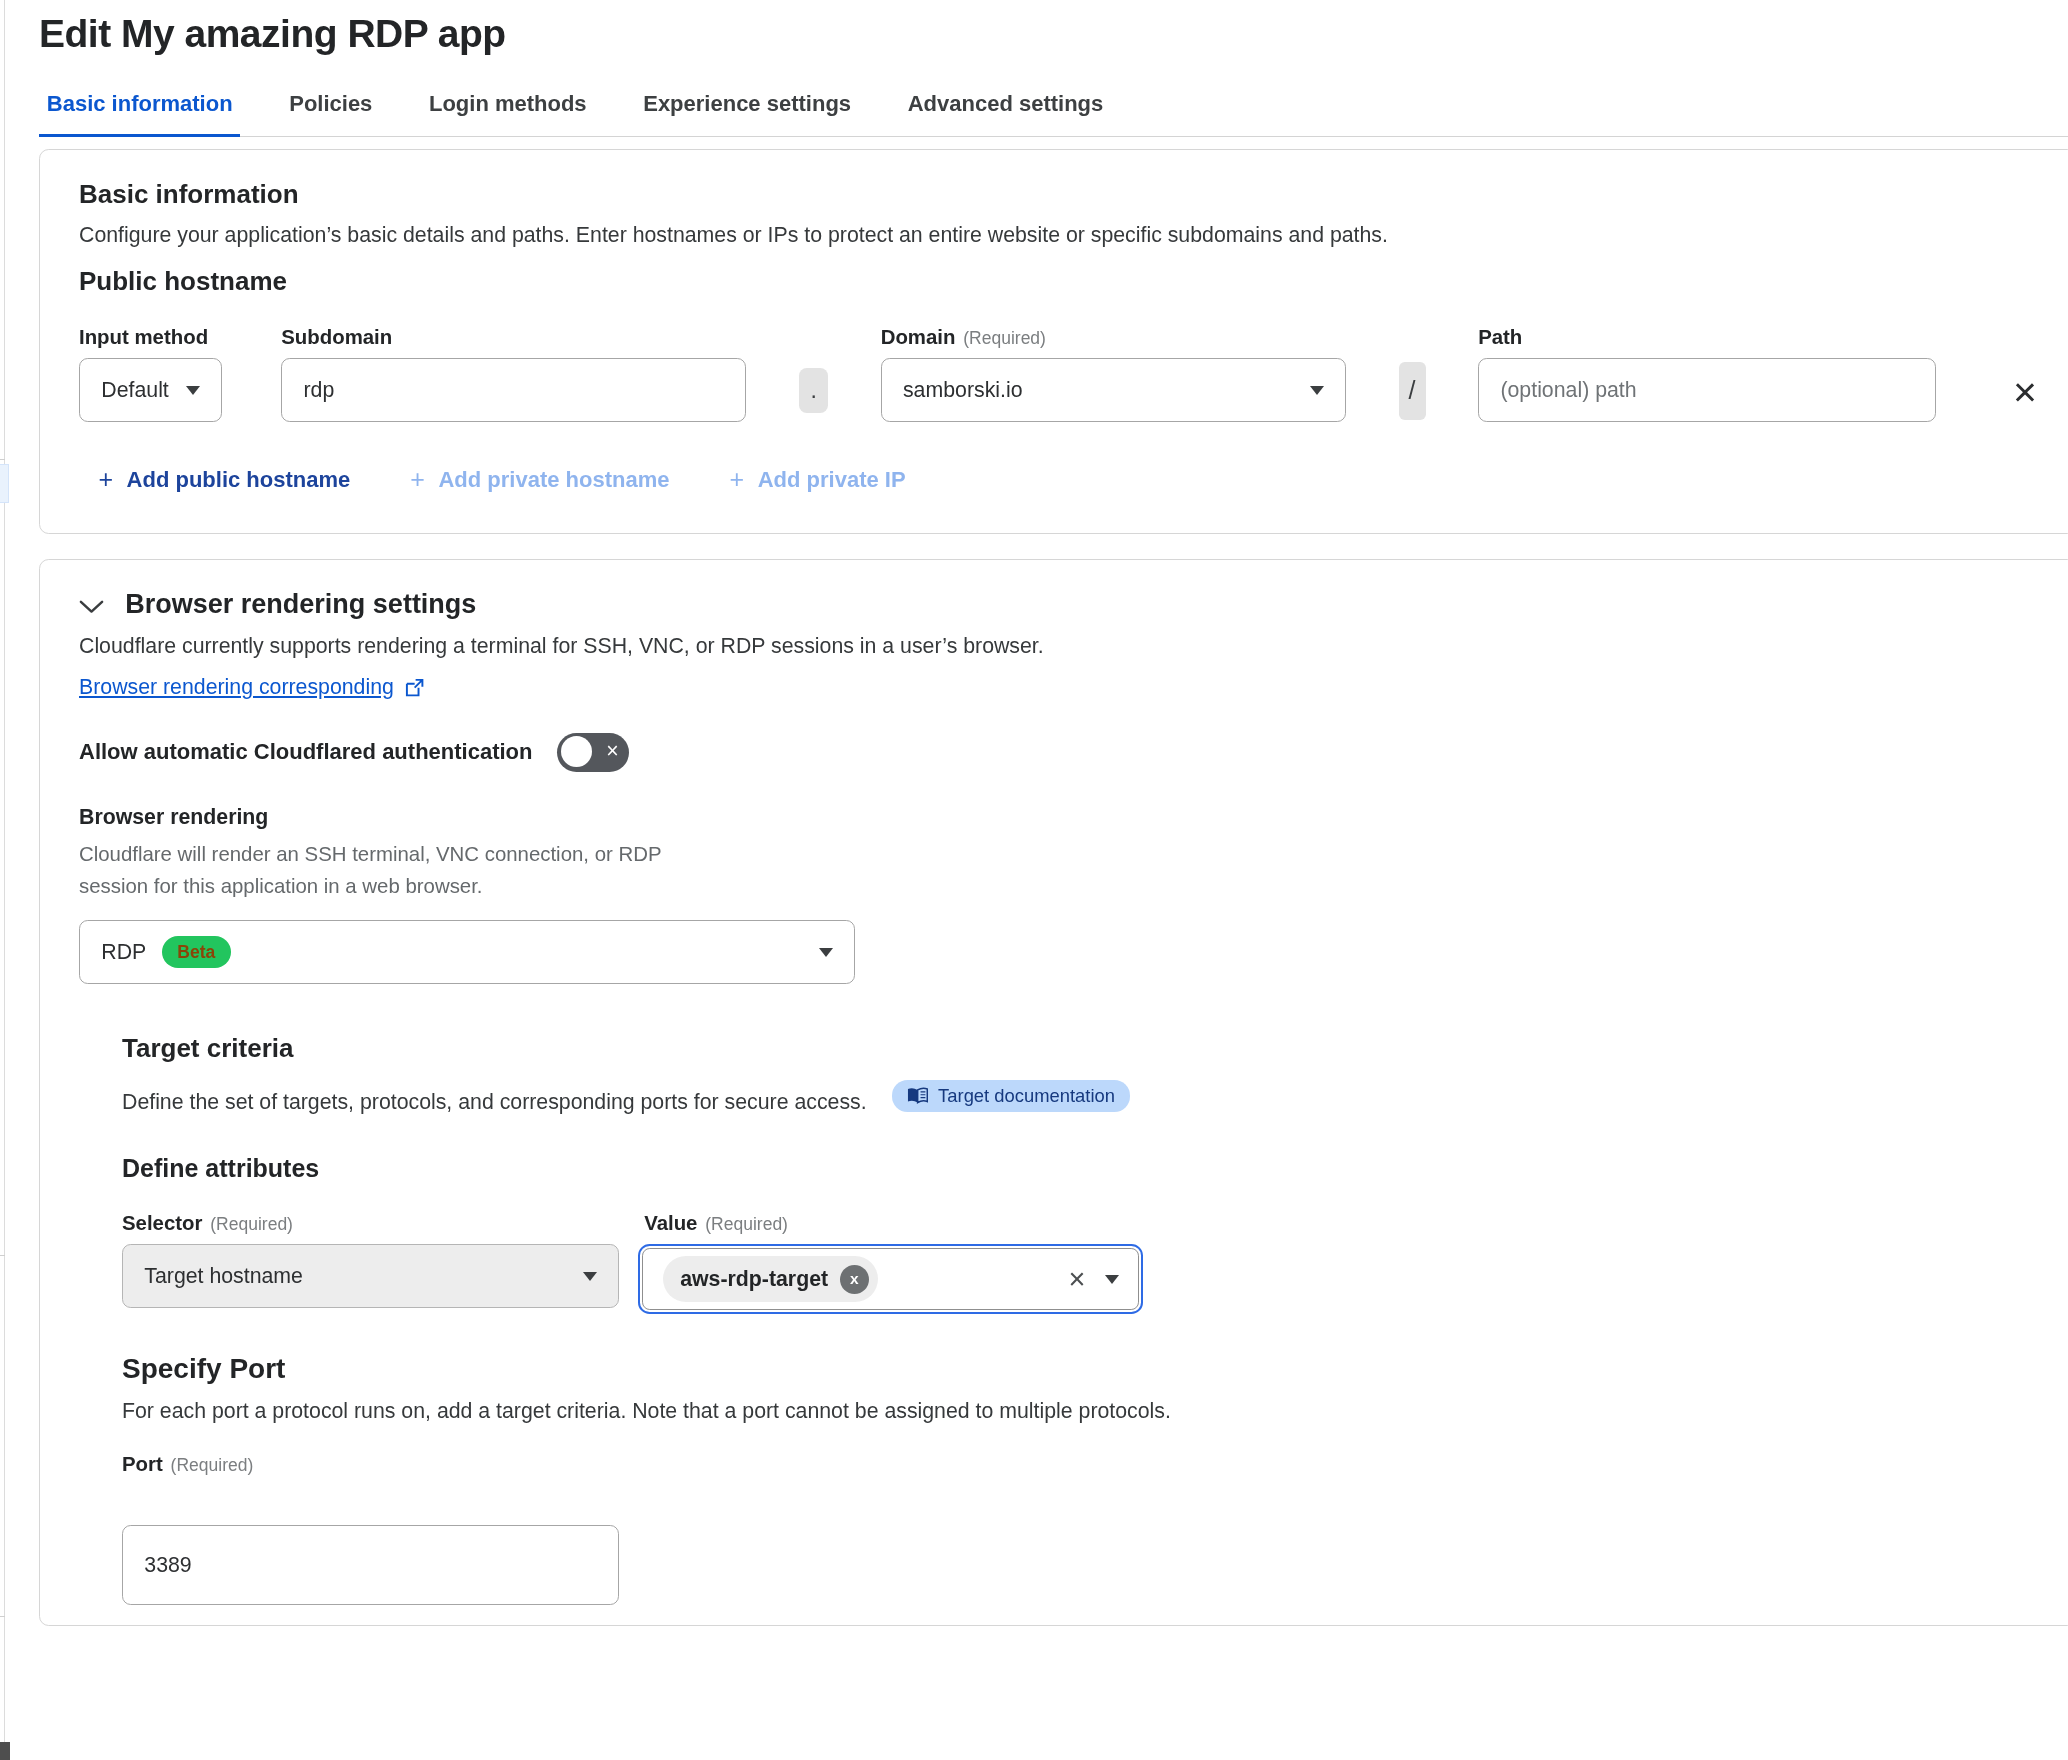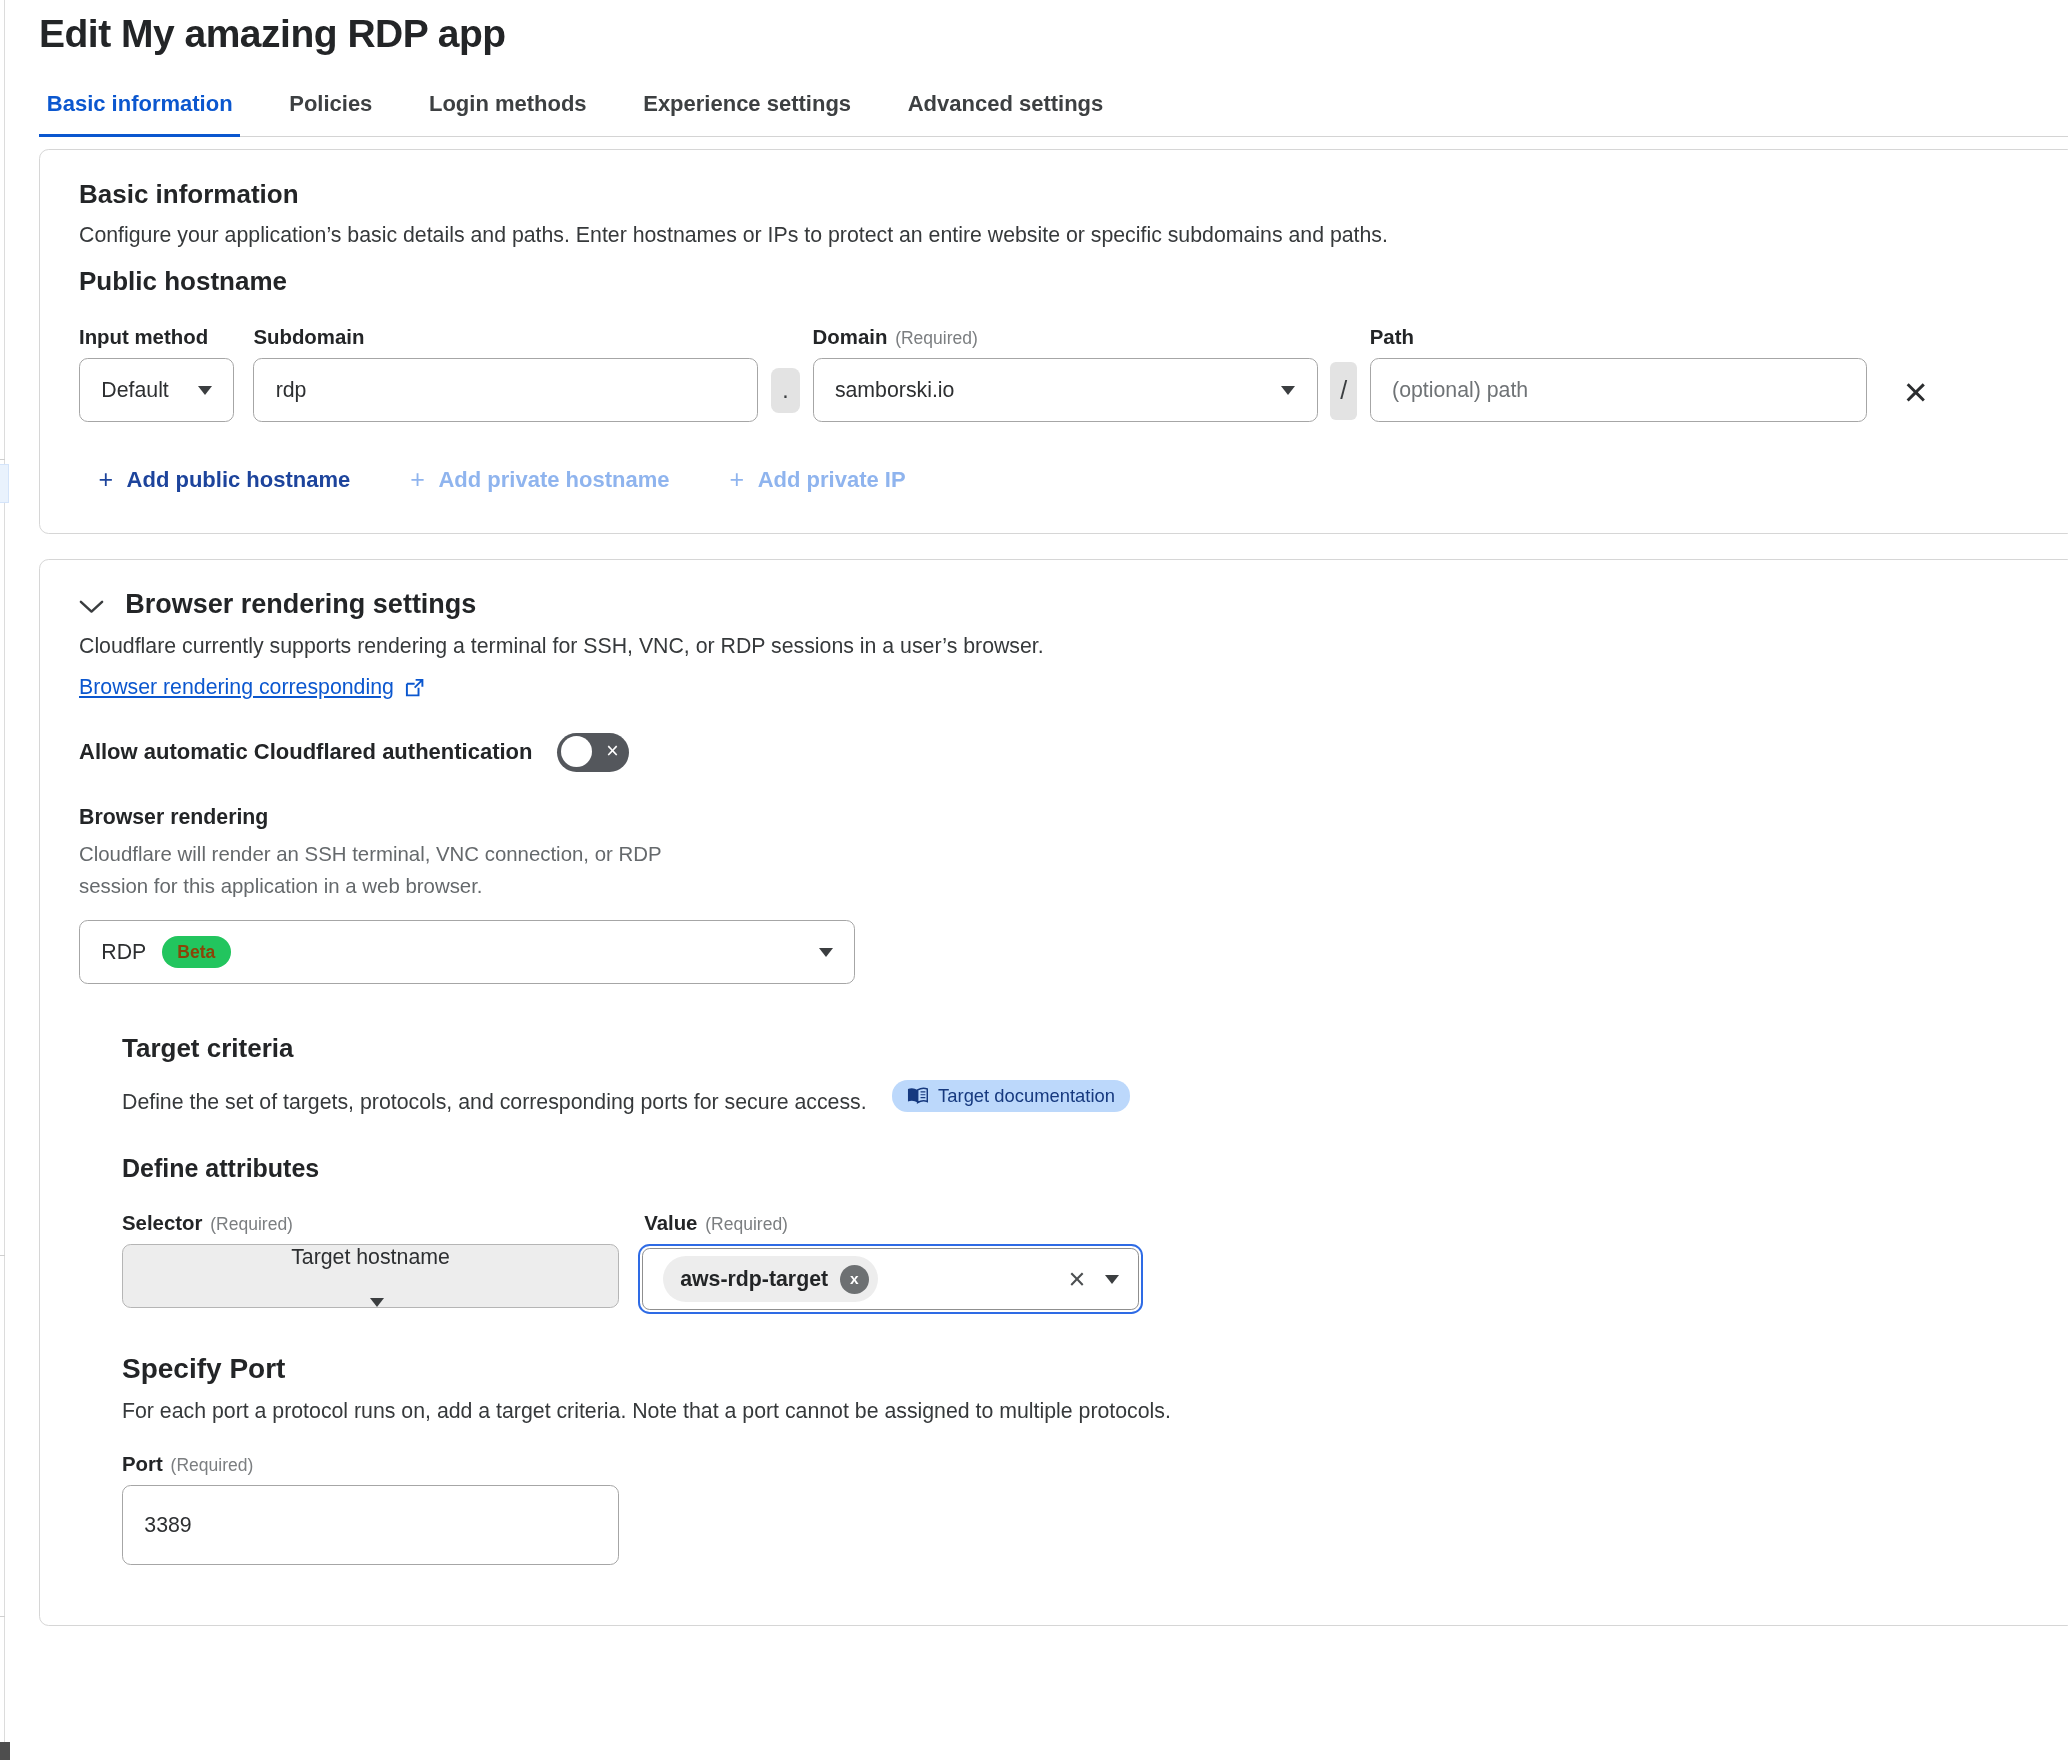--- a/index.html
+++ b/index.html
@@ -79,30 +79,30 @@
   .rdp-inner { display:flex; align-items:center; gap:15.5px; }
   .beta-badge { background:#22c55e; color:#8a4508; font-size:17.5px; font-weight:700; border-radius:969px; padding:5.8px 15.5px; }
 
   .indent { margin-left:43px; }
   h3.sub { font-size:26px; font-weight:600; color:#232527; }
   h4.sub { font-size:23px; font-weight:700; color:#232527; }
 
   .tc-desc-row { display:flex; align-items:center; gap:25px; margin-top:13.6px; }
   .doc-badge { display:flex; align-items:center; gap:9.7px; background:#bcd8fb; color:#16397f; font-size:18.4px; font-weight:500; border-radius:15.5px; padding:4.9px 15.5px; cursor:pointer; flex:none; }
 
-  .sel-gray { background:#ededed; border-color:#b5b5b5;flex-direction:column; }
+  .sel-gray { background:#ededed; border-color:#b5b5b5; }
 
   .value-outer { border:2.9px solid #2e6be5; border-radius:11.6px; padding:1.9px; background:#fff; }
   .value-inner { width:497px; height:62px; border:1px solid #8f8f8f; border-radius:7.8px; display:flex; align-items:center; padding:0 19.4px; justify-content:space-between; }
   .tagpill { display:flex; align-items:center; gap:11.6px; background:#ededed; border-radius:969px; padding:8.7px 9.7px 8.7px 17.5px; font-size:21.3px; font-weight:600; color:#232527; }
   .tagx { width:29px; height:29px; border-radius:50%; background:#6d7072; color:#fff; font-size:15.5px; display:flex; align-items:center; justify-content:center; cursor:pointer; }
   .value-icons { display:flex; align-items:center; gap:19.4px; }
   .clear-x { font-size:29px; color:#4c4f51; cursor:pointer; line-height:1; }
 
-  .mt14{margin-top:13.6px;} .mt18{margin-top:17.5px;} .mt30{margin-top:29px;}
+  .mt14{margin-top:13.6px;} .mt18{margin-top:17.5px;} .mt30{margin-top:29px;gap:40px;}
   .mt40{margin-top:39px;} .mt50{margin-top:49px;}
   .gap28{gap:27px;} .gap20{gap:19.4px;}
   .w160{width:155px;} .w512{width:497px;} .w520{width:505px;}
 </style>
 </head>
 <body>
 
 <div class="edge-vline"></div>
 <div class="edge-tick" style="top:459px"></div>
 <div class="edge-tick" style="top:1255px"></div>

